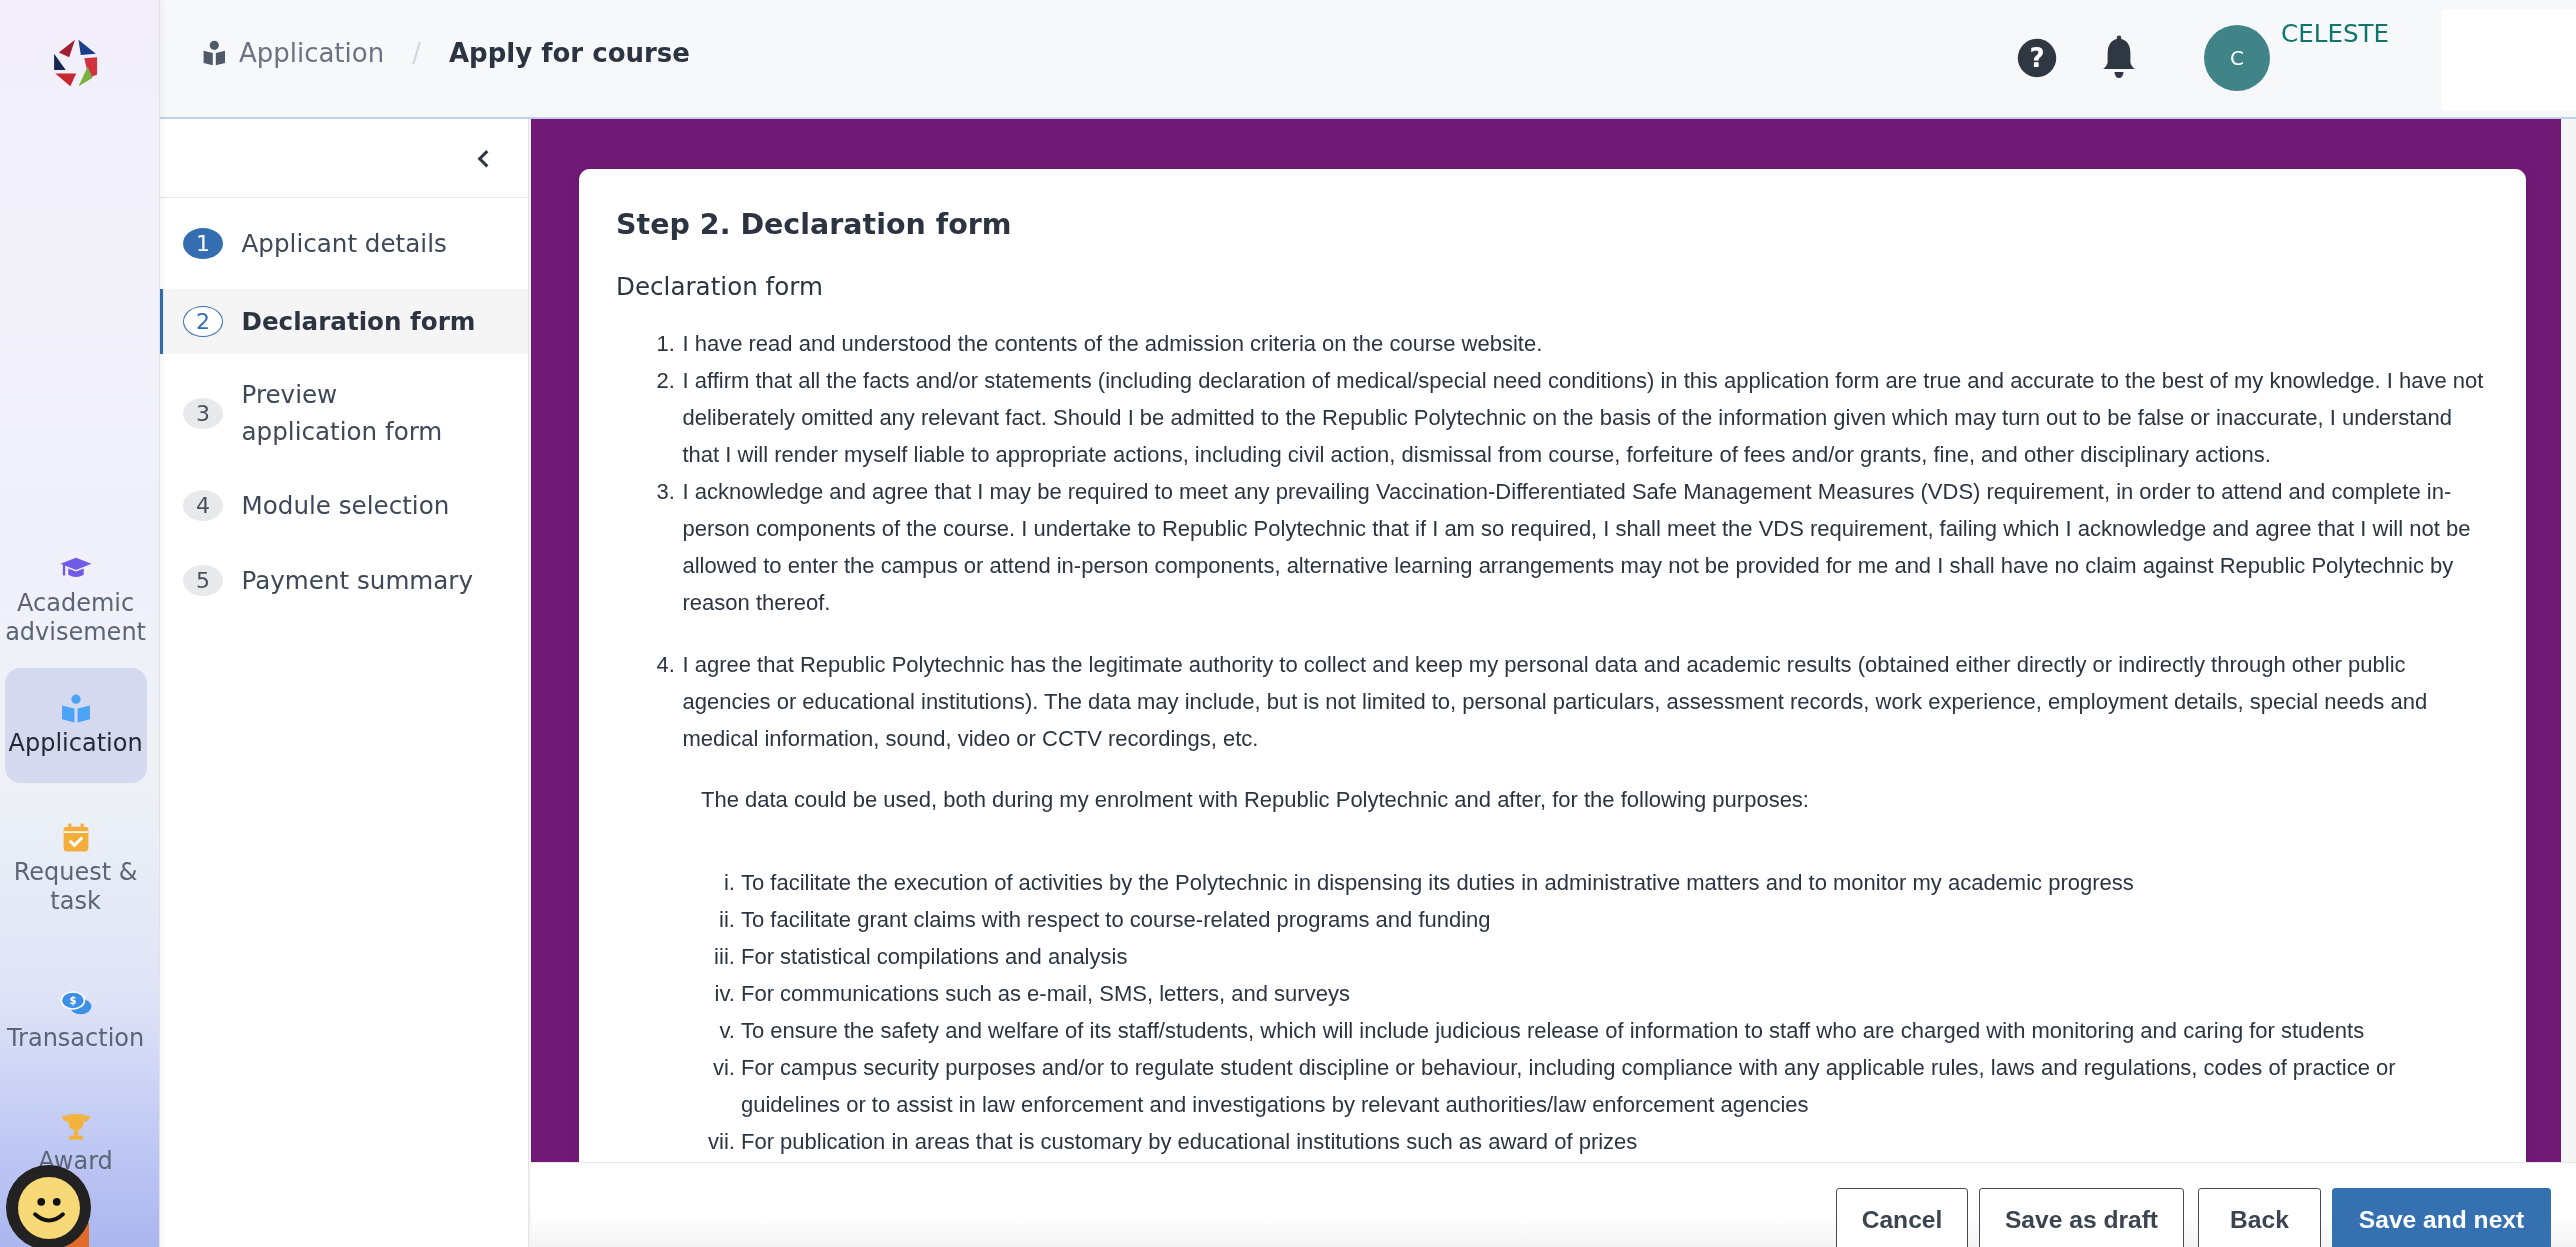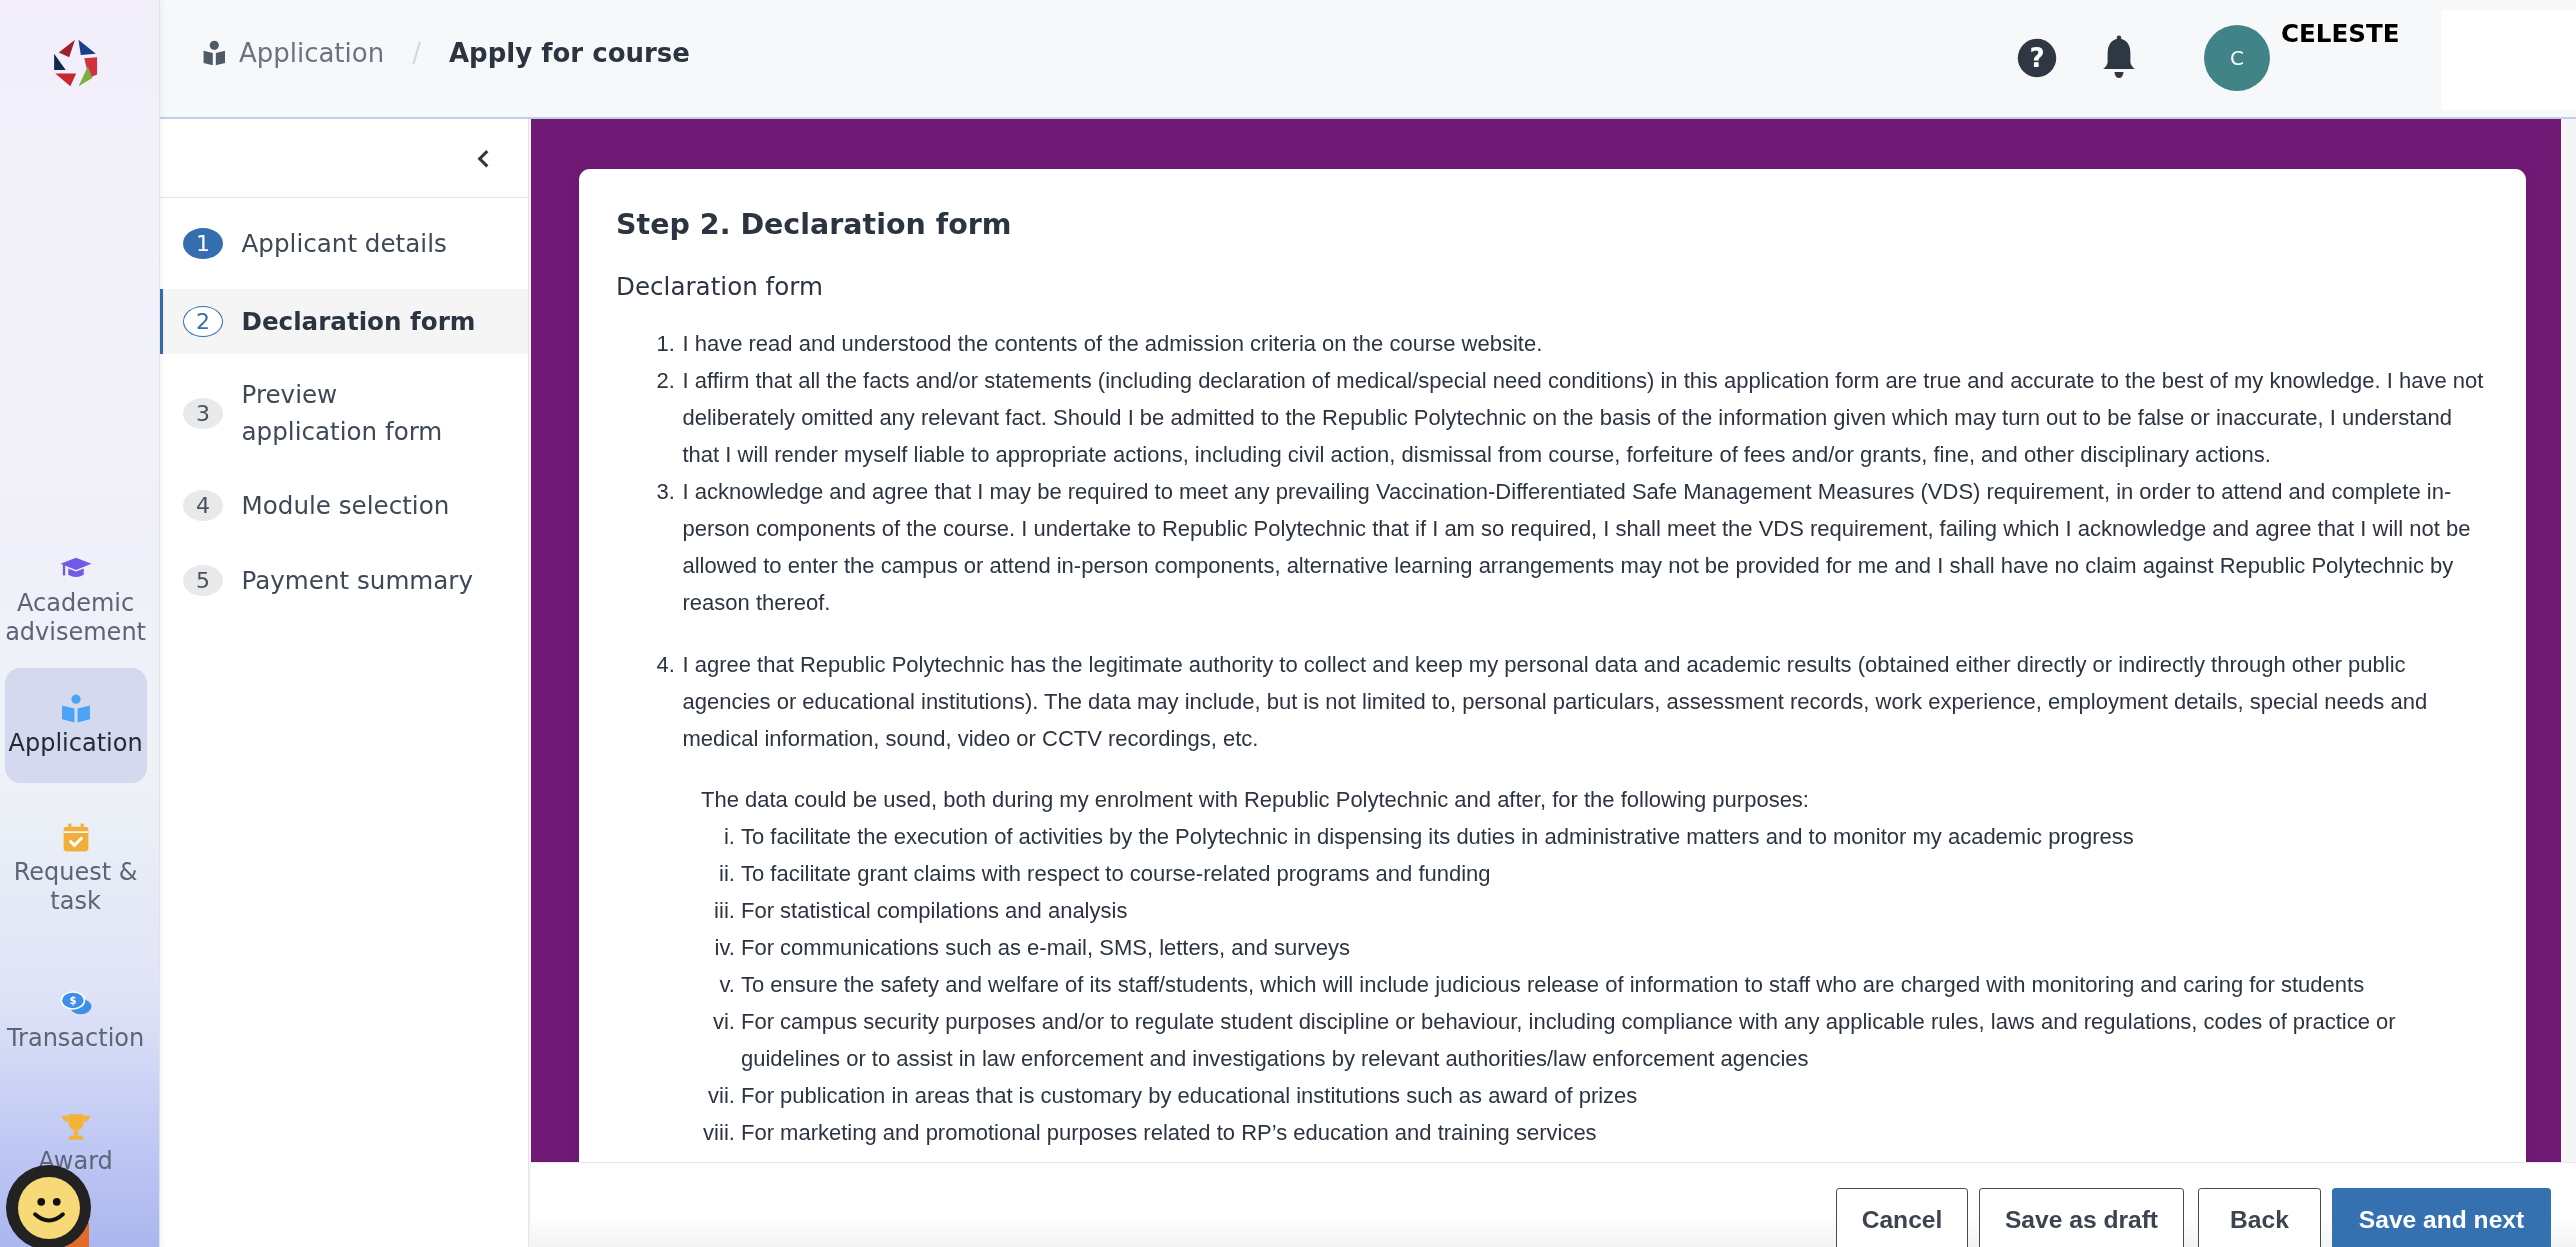--- a/index.html
+++ b/index.html
@@ -40,21 +40,21 @@
   .breadcrumb .bc-icon { width: 24.6px; height: 26px; margin-right: 12.3px; }
   .breadcrumb .bc-parent { color: #6b7381; }
   .breadcrumb .bc-sep { color: #d4d7dc; margin: 0 28px; }
   .breadcrumb .bc-current { color: #2b3440; font-weight: bold; }
   .help-icon { position: absolute; left: 1857px; top: 38px; width: 40px; height: 40px; }
   .bell-icon { position: absolute; left: 1940px; top: 35px; width: 38px; height: 45px; }
   .avatar {
     position: absolute; left: 2044px; top: 25.4px; width: 66px; height: 66px; border-radius: 50%;
     background: #418487; color: #fff; font-size: 20px; display: flex; align-items: center; justify-content: center;
   }
-  .username { position: absolute; left: 2121px; top: 10px; height: 48px; padding-right: 7.7px; background: #f7f8fa; font-size: 24.6px; font-weight: bold; color: #000000; line-height: 65px; }
+  .username { position: absolute; left: 2121px; top: 10px; height: 48px; padding-right: 7.7px; background: #f7f8fa; font-size: 24.6px; font-weight: normal; color: #0f766e; line-height: 65px; }
   .username-white { position: absolute; left: 2281px; top: 10px; width: 295px; height: 100px; background: #fff; }
 
   
   .steps {
     position: absolute; left: 160px; top: 119px; width: 369px; bottom: 0;
     background: #fff; border-right: 1.5px solid #e4e4e4;
   }
   .steps-head { height: 79px; border-bottom: 1.5px solid #e7e7e7; position: relative; }
   .collapse-btn { position: absolute; left: 306px; top: 23px; width: 34px; height: 34px; display: flex; align-items: center; justify-content: center; cursor: pointer; }
   .step { position: relative; display: flex; align-items: center; padding-left: 23px; cursor: pointer; }
@@ -77,21 +77,21 @@
     box-shadow: 0 1.5px 14px rgba(0,0,0,0.07);
     padding: 37px 37px 0 37px; overflow: hidden;
   }
   .card h1 { font-size: 28.5px; font-weight: bold; color: #2b3440; line-height: 38px; }
   .card h2 { font-size: 24.6px; font-weight: normal; color: #2b3440; margin-top: 24.6px; line-height: 35px; }
   .decl { font-family: "Liberation Sans", sans-serif; font-size: 22px; line-height: 37px; color: #2b3440; }
   ol.decl-list { margin-top: 21.5px; padding-left: 65px; }
   ol.decl-list > li { padding-left: 1.5px; }
   ol.decl-list > li.spaced { margin-top: 24.6px; }
   .purpose-intro { margin-top: 24.6px; margin-left: 20px; }
-  ol.roman { list-style-type: lower-roman; padding-left: 123px; margin-left: -40px; }
+  ol.roman { list-style-type: lower-roman; padding-left: 123px; margin-left: -40px; margin-top: 46px; }
 
   
   .footer {
     position: absolute; left: 531px; right: 0; bottom: 0; height: 86px;
     background: linear-gradient(180deg, #ffffff 0%, #ffffff 60%, #f3f3f3 100%);
     border-top: 1.5px solid #e6e6e6;
   }
   .btn {
     position: absolute; top: 24.6px; height: 64px; border: 1.5px solid #434b57; border-radius: 3.1px;
     background: #fff; color: #3c4450; font-size: 24.6px; font-weight: bold;

